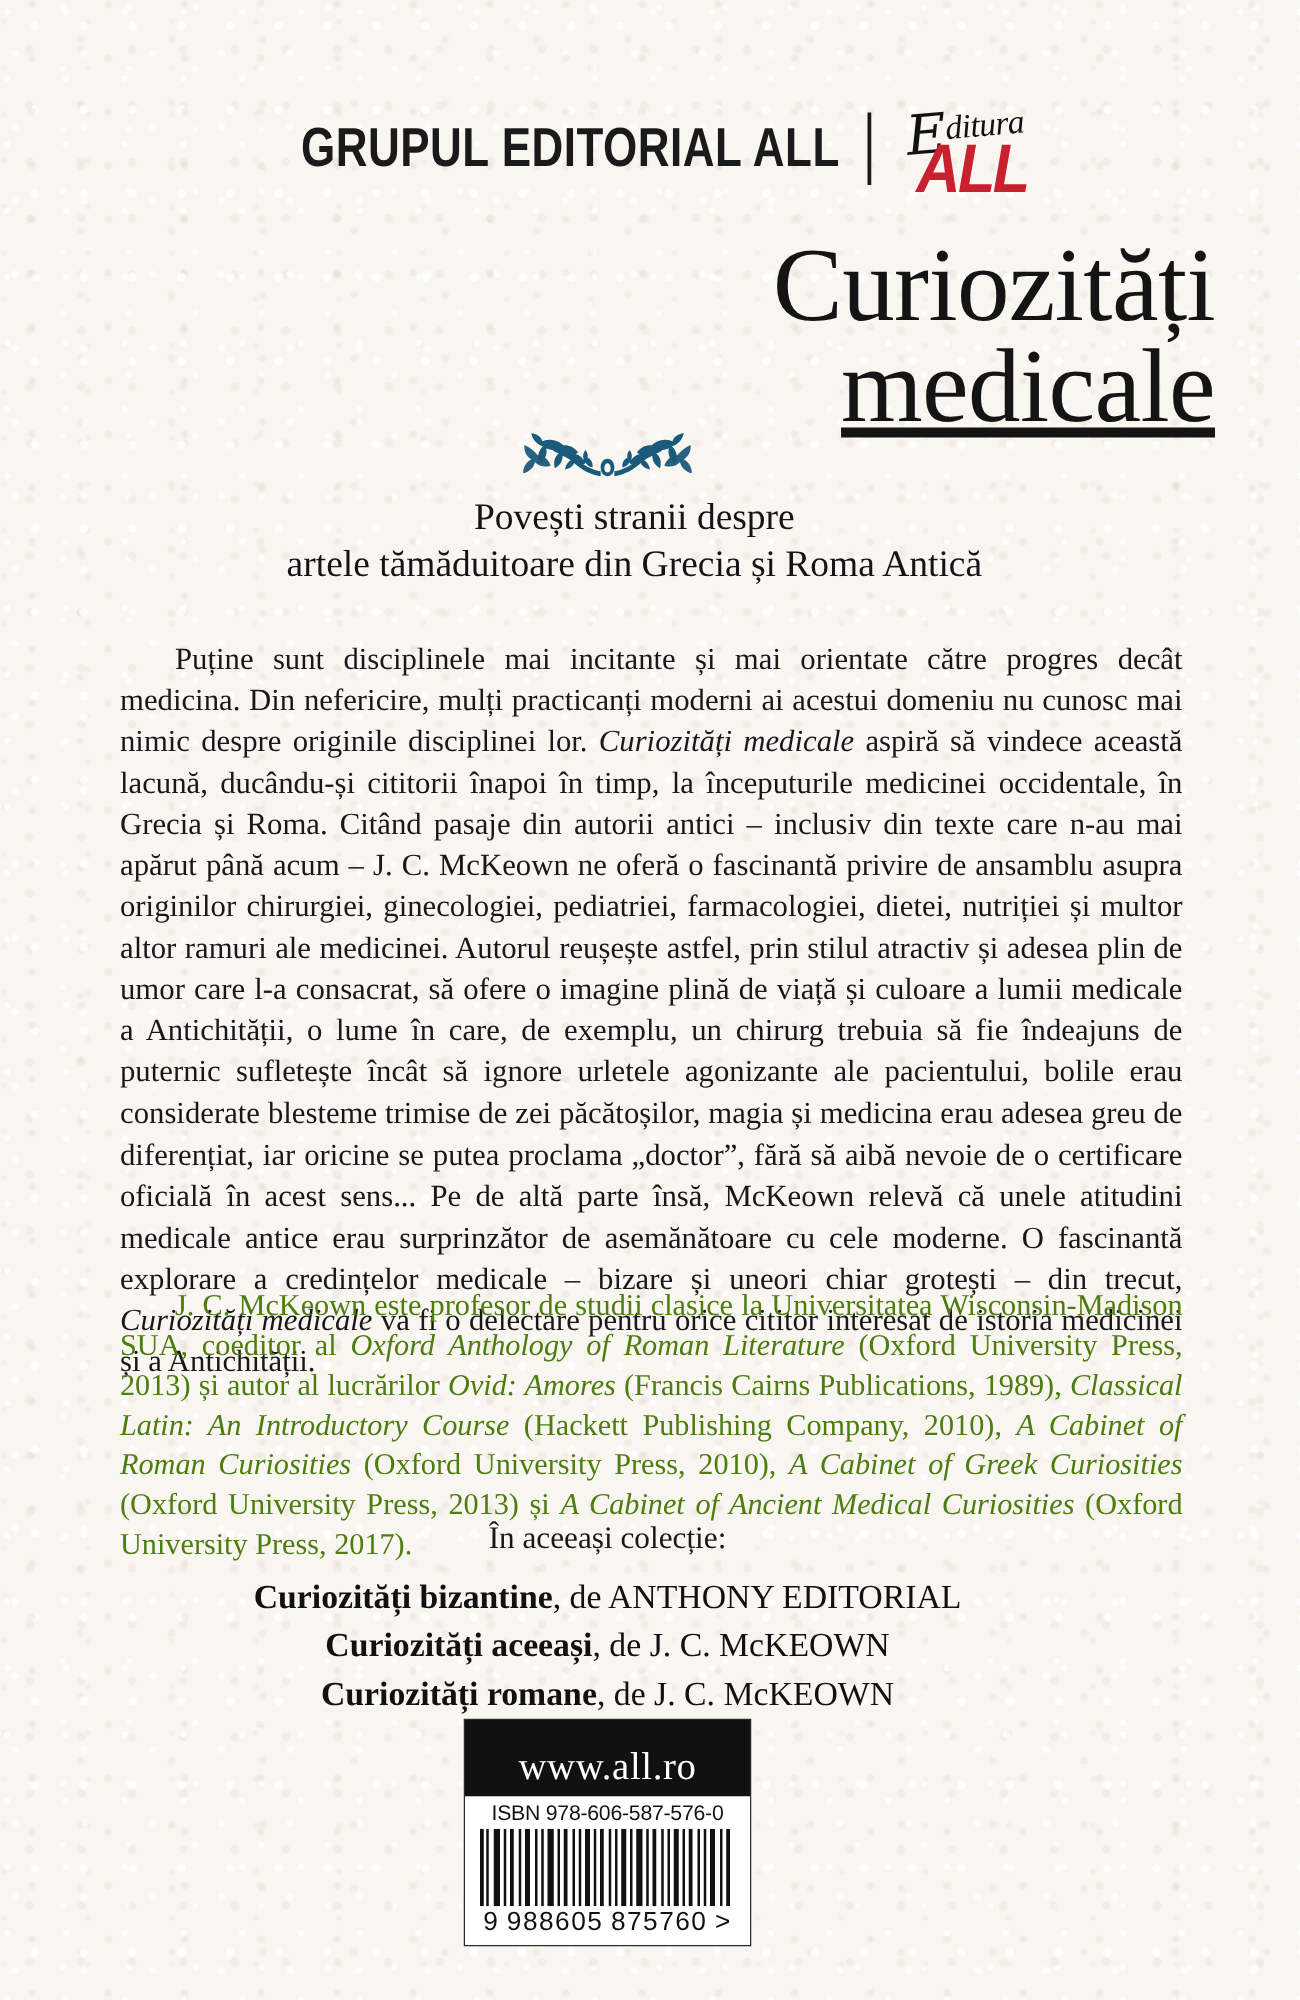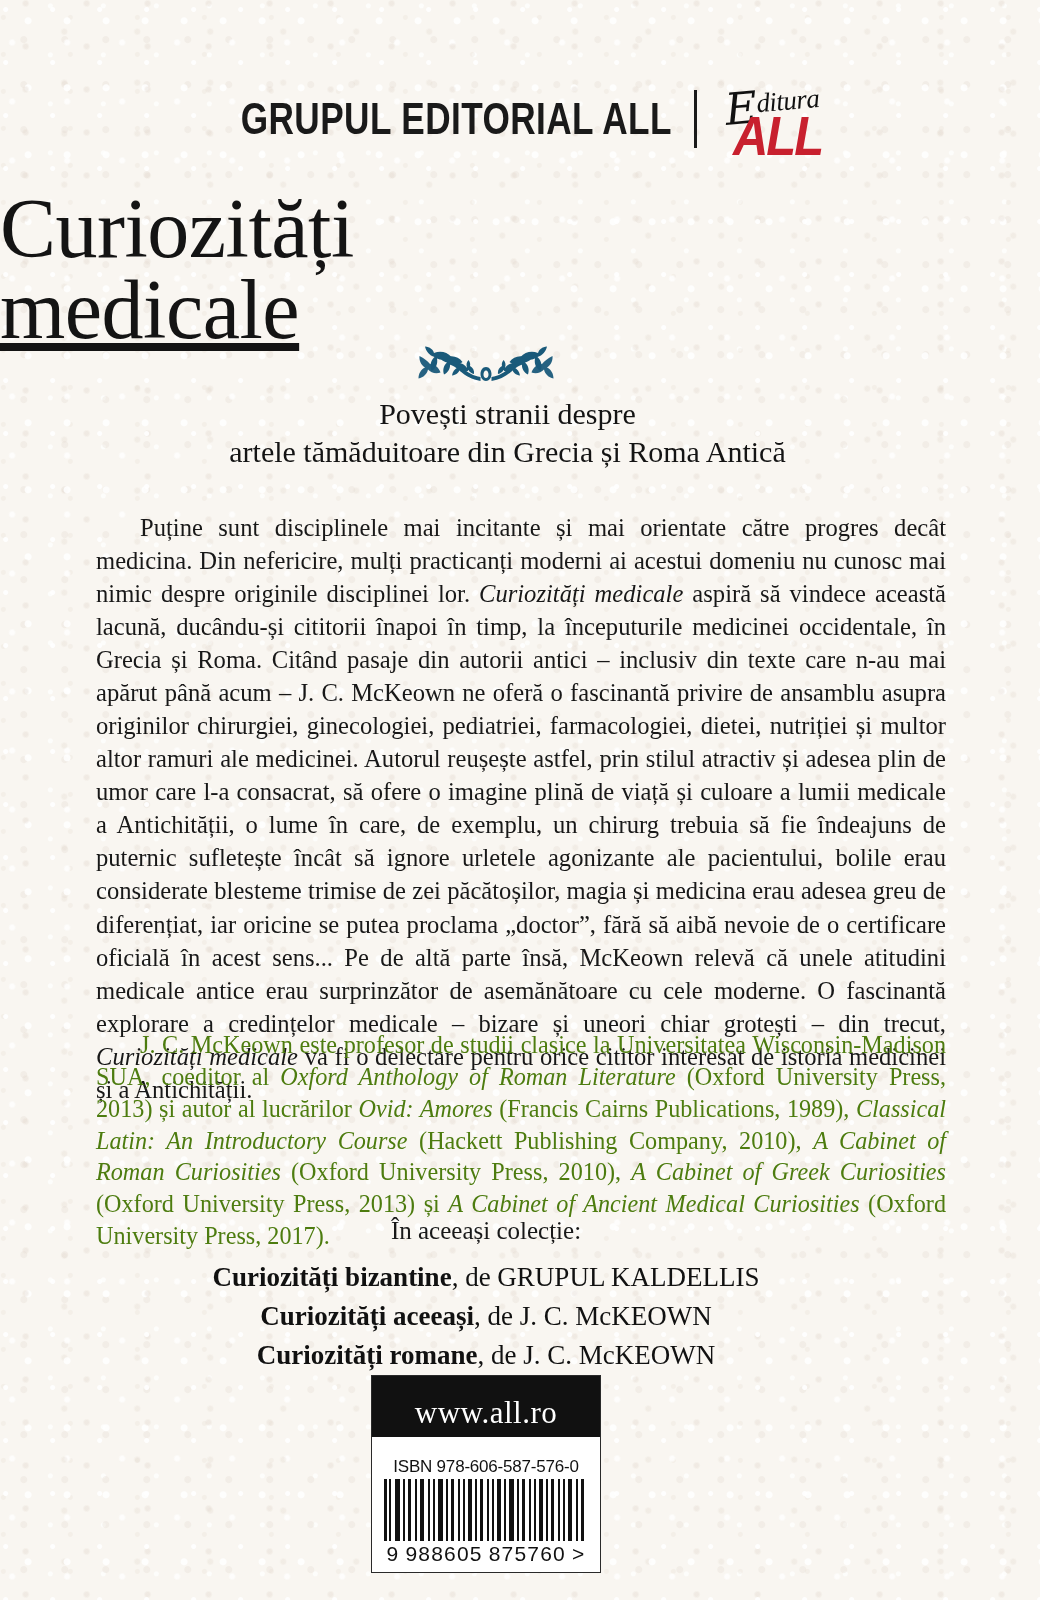--- a/index.html
+++ b/index.html
@@ -106,21 +106,21 @@
     left: 14px;
     transform: scaleY(1.12);
   }
 
   
   .title {
     position: absolute;
     top: 188px;
     left: 0;
     right: 0;
-    text-align: left;
+    text-align: right;
     font-family: "Liberation Serif", serif;
     font-size: 84px;
     line-height: 0.97;
     color: #141414;
     font-weight: 400;
     letter-spacing: -0.5px;
   }
   .title-line2 { display: block; text-decoration: underline; }
 
   
@@ -217,21 +217,21 @@
     line-height: 1.15;
     padding: 19px 0 6px 0;
     letter-spacing: 0.5px;
     font-family: "Liberation Serif", serif;
   }
   .barcode-isbn {
     text-align: center;
     font-family: "Liberation Sans", sans-serif;
     font-size: 17px;
     color: #111;
-    padding: 20px 0 2px 0;
+    padding: 4px 0 2px 0;
     letter-spacing: -0.2px;
   }
   .barcode-bars {
     height: 62px;
     margin: 0 12px;
     display: block;
   }
   .barcode-digits {
     display: flex;
     justify-content: center;
@@ -297,21 +297,21 @@
     <span>Povești stranii despre</span>
     <span>artele tămăduitoare din Grecia și Roma Antică</span>
   </div>
 
   <p class="blurb"><span>Puține sunt disciplinele mai incitante și mai orientate către progres decât medicina. Din nefericire, mulți practicanți moderni ai acestui domeniu nu cunosc mai nimic despre originile disciplinei lor. </span><i>Curiozități medicale</i><span> aspiră să vindece această lacună, ducându-și cititorii înapoi în timp, la începuturile medicinei occidentale, în Grecia și Roma. Citând pasaje din autorii antici – inclusiv din texte care n-au mai apărut până acum – J. C. McKeown ne oferă o fascinantă privire de ansamblu asupra originilor chirurgiei, ginecologiei, pediatriei, farmacologiei, dietei, nutriției și multor altor ramuri ale medicinei. Autorul reușește astfel, prin stilul atractiv și adesea plin de umor care l-a consacrat, să ofere o imagine plină de viață și culoare a lumii medicale a Antichității, o lume în care, de exemplu, un chirurg trebuia să fie îndeajuns de puternic sufletește încât să ignore urletele agonizante ale pacientului, bolile erau considerate blesteme trimise de zei păcătoșilor, magia și medicina erau adesea greu de diferențiat, iar oricine se putea proclama „doctor”, fără să aibă nevoie de o certificare oficială în acest sens... Pe de altă parte însă, McKeown relevă că unele atitudini medicale antice erau surprinzător de asemănătoare cu cele moderne. O fascinantă explorare a credințelor medicale – bizare și uneori chiar grotești – din trecut, </span><i>Curiozități medicale</i><span> va fi o delectare pentru orice cititor interesat de istoria medicinei și a Antichității.</span></p>
 
   <p class="bio"><span>J. C. McKeown este profesor de studii clasice la Universitatea Wisconsin-Madison SUA, coeditor al </span><i>Oxford Anthology of Roman Literature</i><span> (Oxford University Press, 2013) și autor al lucrărilor </span><i>Ovid: Amores</i><span> (Francis Cairns Publications, 1989), </span><i>Classical Latin: An Introductory Course</i><span> (Hackett Publishing Company, 2010), </span><i>A Cabinet of Roman Curiosities</i><span> (Oxford University Press, 2010), </span><i>A Cabinet of Greek Curiosities</i><span> (Oxford University Press, 2013) și </span><i>A Cabinet of Ancient Medical Curiosities</i><span> (Oxford University Press, 2017).</span></p>
 
   <div class="collection">
     <div class="collection-heading">În aceeași colecție:</div>
-    <div class="collection-item"><span class="bk-title">Curiozități bizantine</span><span>, de GRUPUL KALDELLIS</span></div>
+    <div class="collection-item"><span class="bk-title">Curiozități bizantine</span><span>, de ANTHONY EDITORIAL</span></div>
     <div class="collection-item"><span class="bk-title">Curiozități aceeași</span><span>, de J. C. McKEOWN</span></div>
     <div class="collection-item"><span class="bk-title">Curiozități romane</span><span>, de J. C. McKEOWN</span></div>
   </div>
 
   <div class="barcode-block">
     <div class="barcode-url">www.all.ro</div>
     <div class="barcode-isbn">ISBN 978-606-587-576-0</div>
     <svg class="barcode-bars" viewBox="0 0 204 62" preserveAspectRatio="none">
       <rect x="0" y="0" width="3" height="62" fill="#111"></rect>
       <rect x="5" y="0" width="2" height="62" fill="#111"></rect>

